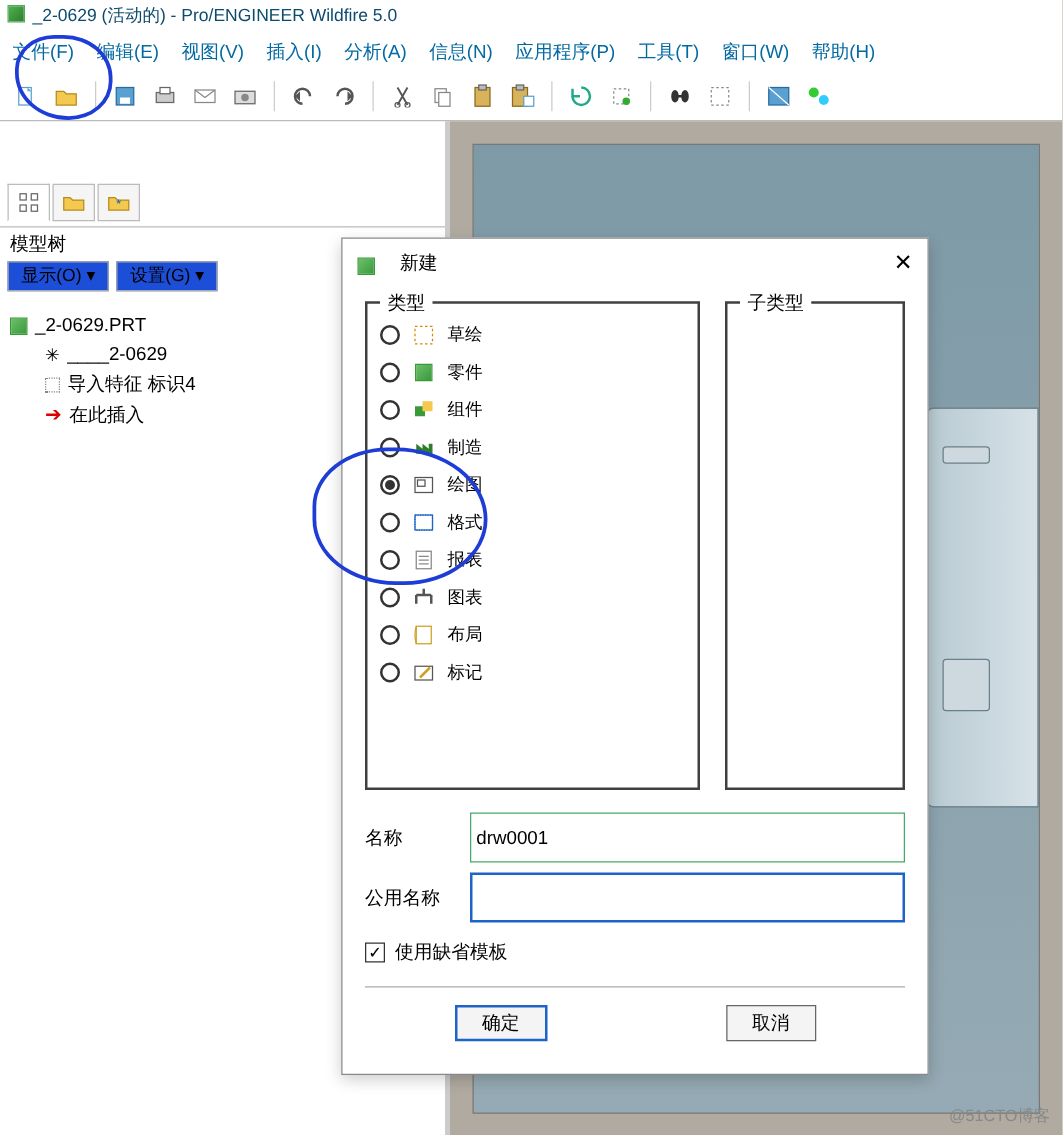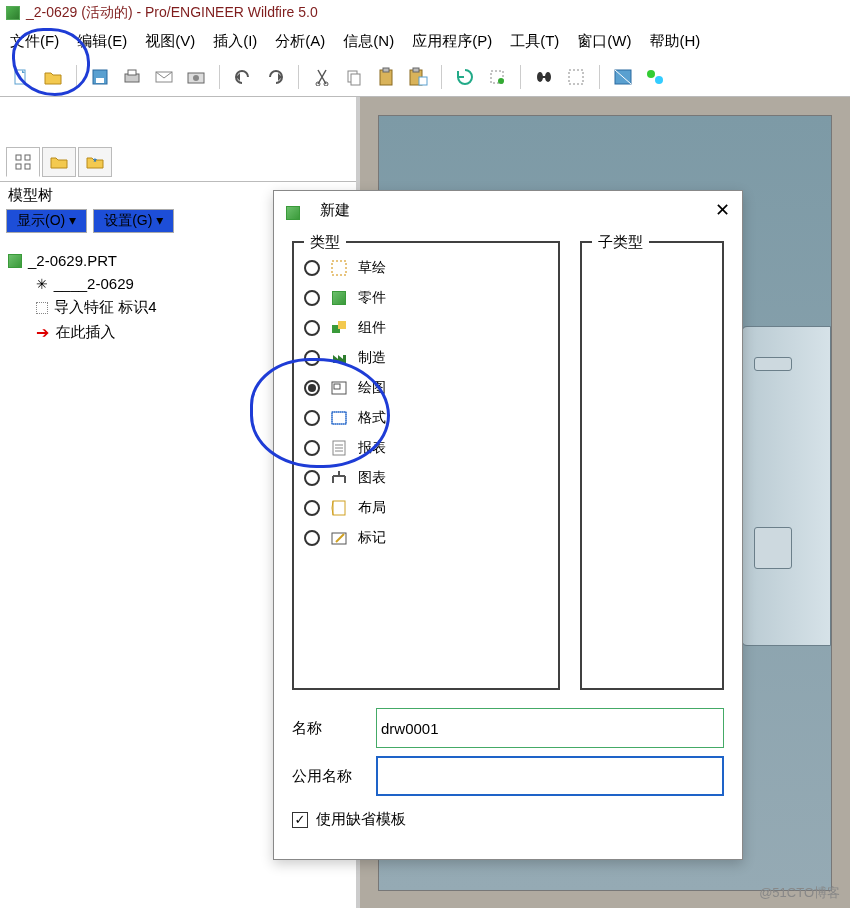--- a/index.html
+++ b/index.html
@@ -1,19 +1,19 @@
 <!DOCTYPE html>
 <html><head>
 <meta charset="utf-8">
 <style>
   * { box-sizing: border-box; font-family: "Microsoft YaHei", Arial, sans-serif; }
   body { margin: 0; background: #fff; width: 850px; height: 908px; overflow: hidden; font-size: 14px; }
-  .title-bar { display: flex; align-items: center; gap: 6px; padding: 4px 6px; color: #7f1d1d; font-size: 14px; }
+  .title-bar { display: flex; gap: 6px; padding: 4px 6px; color: #0c4a6e; font-size: 14px; }
   .title-bar .appicon { width: 14px; height: 14px; background: linear-gradient(135deg,#4fb34f,#2e7d2e); border:1px solid #5a5; }
-  .menu-bar { display: flex; gap: 18px; padding: 6px 10px; color: #000000; font-size: 15px; align-items: center; position: relative; }
+  .menu-bar { display: flex; gap: 18px; padding: 6px 10px; color: #0369a1; font-size: 15px; align-items: center; position: relative; }
   .menu-item { cursor: default; white-space: nowrap; }
   .toolbar { display: flex; align-items: center; gap: 6px; padding: 6px 8px; border-bottom: 1px solid #bbb; height: 40px; }
   .tbtn { width: 26px; height: 26px; display:flex; align-items:center; justify-content:center; }
   .sep { width:1px; height:24px; background:#ccc; margin:0 4px; }
   .workspace { display:flex; height: calc(908px - 24px - 32px - 40px); }
   .left-pane { width: 360px; border-right: 4px solid #ccc; display:flex; flex-direction:column; padding-top: 50px; }
   .tabstrip { display:flex; gap:2px; padding:0 6px 4px 6px; border-bottom:1px solid #bbb; }
   .tab { width:34px; height:30px; border:1px solid #bbb; background:#f5f5f5; display:flex; align-items:center; justify-content:center; }
   .tab.active { background:#fff; border-bottom:1px solid #fff; }
   .tree-header { padding:4px 8px; font-size:15px; }
@@ -375,19 +375,23 @@
     </div>
     <div class="name-row">
       <label>公用名称</label>
       <input class="blue" type="text" value="" style="">
     </div>
     <div class="check-row">
       <span class="cbox">✓</span>
       <span>使用缺省模板</span>
     </div>
 
+    <div class="dlg-foot">
+      <button class="dlg-btn primary">确定</button>
+      <button class="dlg-btn">取消</button>
+    </div>
   </div>
 </div>
 
 <div class="annot" style="left:12px; top:28px; width:78px; height:68px; border-radius:40% 50% 45% 55%;"></div>
 <div class="annot" style="left:250px; top:358px; width:140px; height:110px; border-radius:45% 55% 50% 50%;"></div>
 
 <div class="watermark">@51CTO博客</div>
 
 </body></html>

